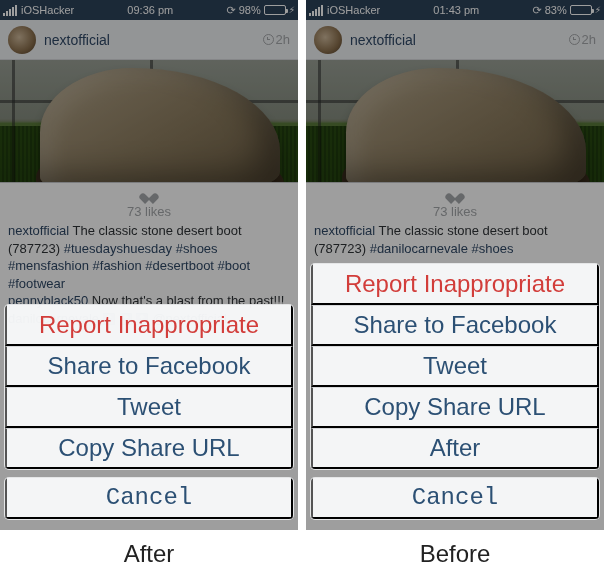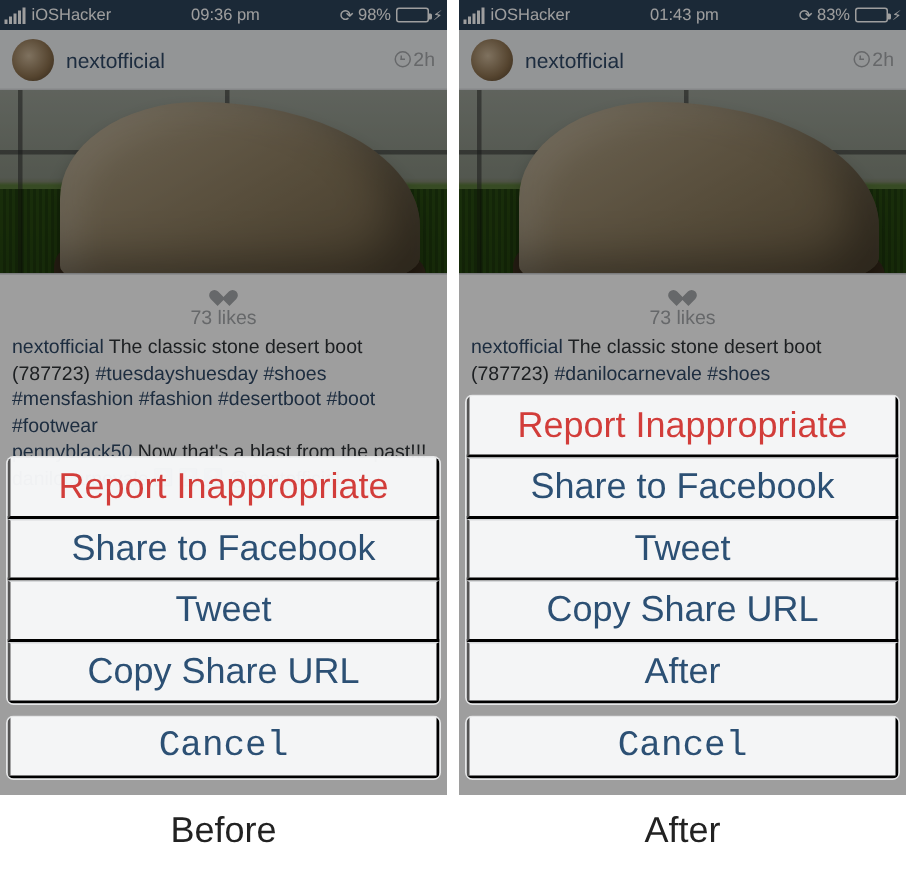--- a/index.html
+++ b/index.html
@@ -255,15 +255,15 @@
       </div>
       <div class="sheet-group">
         <button class="sheet-btn cancel">Cancel</button>
       </div>
     </div>
   </div>
 
 </div>
 
 <div class="labels">
+  <div>After</div>
   <div>Before</div>
-  <div>After</div>
 </div>
 
 </body></html>

